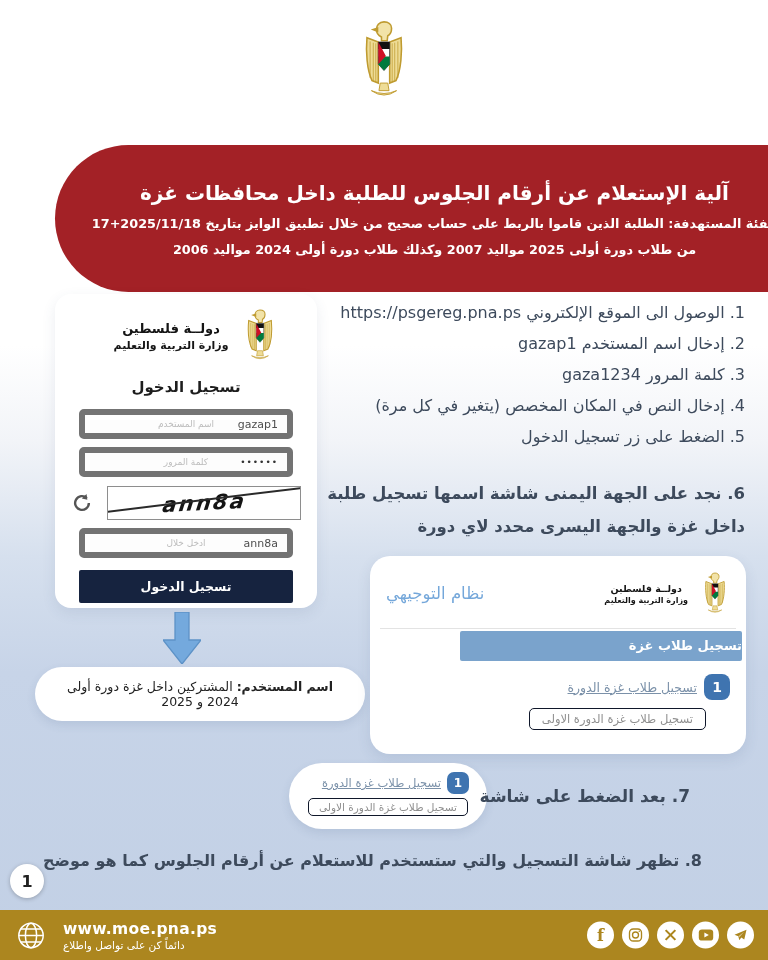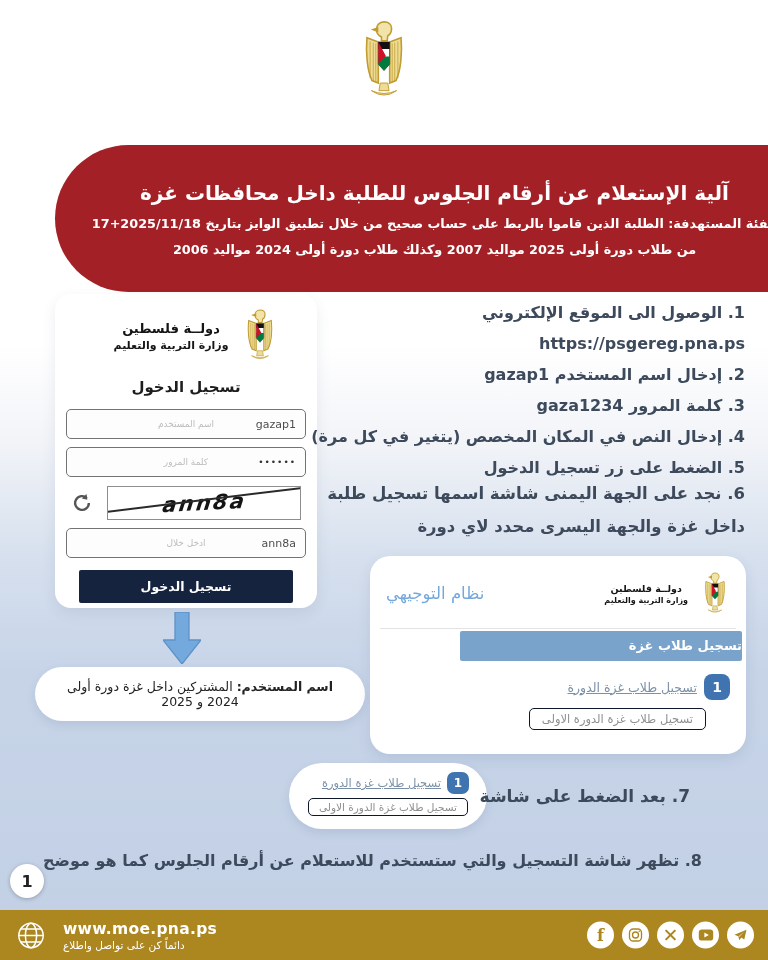--- a/index.html
+++ b/index.html
@@ -29,21 +29,21 @@
     background:#fff; border-radius:16px; box-shadow:0 5px 14px rgba(60,80,120,.10); }
   .lc-logo-row { display:flex; direction:ltr; align-items:center; justify-content:center;
     gap:10px; padding-left:22px; margin-top:12px; height:60px; }
   .callig { text-align:center; color:#151515; }
   .callig .l1 { font-size:13px; font-weight:bold; letter-spacing:1px; }
   .callig .l2 { font-size:11px; font-weight:bold; margin-top:3px; }
   .callig-sm { text-align:center; color:#151515; }
   .callig-sm .l1 { font-size:9.5px; font-weight:bold; letter-spacing:1px; }
   .callig-sm .l2 { font-size:8px; font-weight:bold; margin-top:2px; }
   .lc-title { text-align:center; font-size:15px; font-weight:bold; color:#1d1d1d; margin-top:12px; }
-  .fld { position:relative; height:30px; margin:0 11px; border:1px solid #737373;
+  .fld { position:relative; height:30px; margin:0 24px; border:6px solid #737373;
     border-radius:5px; background:#fdfdfd; }
   .fld-1 { margin-top:13px; } .fld-2 { margin-top:8px; } .fld-3 { margin-top:8px; }
   .fld-value { position:absolute; right:9px; top:50%; transform:translateY(-50%);
     font-size:11px; color:#4e4e4e; direction:ltr; }
   .fld-value.dots { font-size:9px; letter-spacing:1px; color:#333; }
   .fld-ph { position:absolute; left:50%; top:50%; transform:translate(-50%,-50%);
     font-size:9px; color:#bdbdbd; white-space:nowrap; }
   .captcha-row { display:flex; direction:ltr; align-items:center; margin:9px 16px 0; height:34px; }
   .refresh-btn { width:22px; height:22px; margin-right:14px; cursor:pointer; flex:none; }
   .captcha-box { position:relative; flex:1; height:34px; border:1px solid #8e8e8e;
@@ -59,21 +59,21 @@
   
   .down-arrow { position:absolute; left:163px; top:612px; }
   .note-pill { position:absolute; left:35px; top:667px; width:330px; height:54px;
     background:#fff; border-radius:27px; box-shadow:0 4px 10px rgba(60,80,120,.12);
     display:flex; align-items:center; justify-content:center; padding:0 18px; }
   .note-text { font-size:12.5px; color:#222; text-align:center; direction:rtl; }
   .note-text b { font-weight:bold; }
 
   
   .steps-list { position:absolute; top:297px; right:23px; width:440px; direction:rtl;
-    text-align:right; color:var(--step-text,#3d4a5c); font-size:16px; line-height:31px; font-weight:700; }
+    text-align:right; color:var(--step-text,#3d4a5c); font-size:16px; line-height:31px; font-weight:400; }
   .step6 { position:absolute; top:477px; right:23px; width:442px; direction:rtl;
     text-align:right; color:var(--step-text,#3d4a5c); font-size:16.5px; line-height:33px; font-weight:600; }
   .step7-text { position:absolute; top:786px; right:78px; direction:rtl;
     color:var(--step-text,#3d4a5c); font-size:17px; font-weight:600; }
   .step8 { position:absolute; top:851px; right:66px; direction:rtl; white-space:nowrap;
     color:var(--step-text,#3d4a5c); font-size:16px; font-weight:600; }
 
   
   .portal-card { position:absolute; left:370px; top:556px; width:376px; height:198px;
     background:#fff; border-radius:20px; box-shadow:0 5px 14px rgba(60,80,120,.12); overflow:hidden; }

